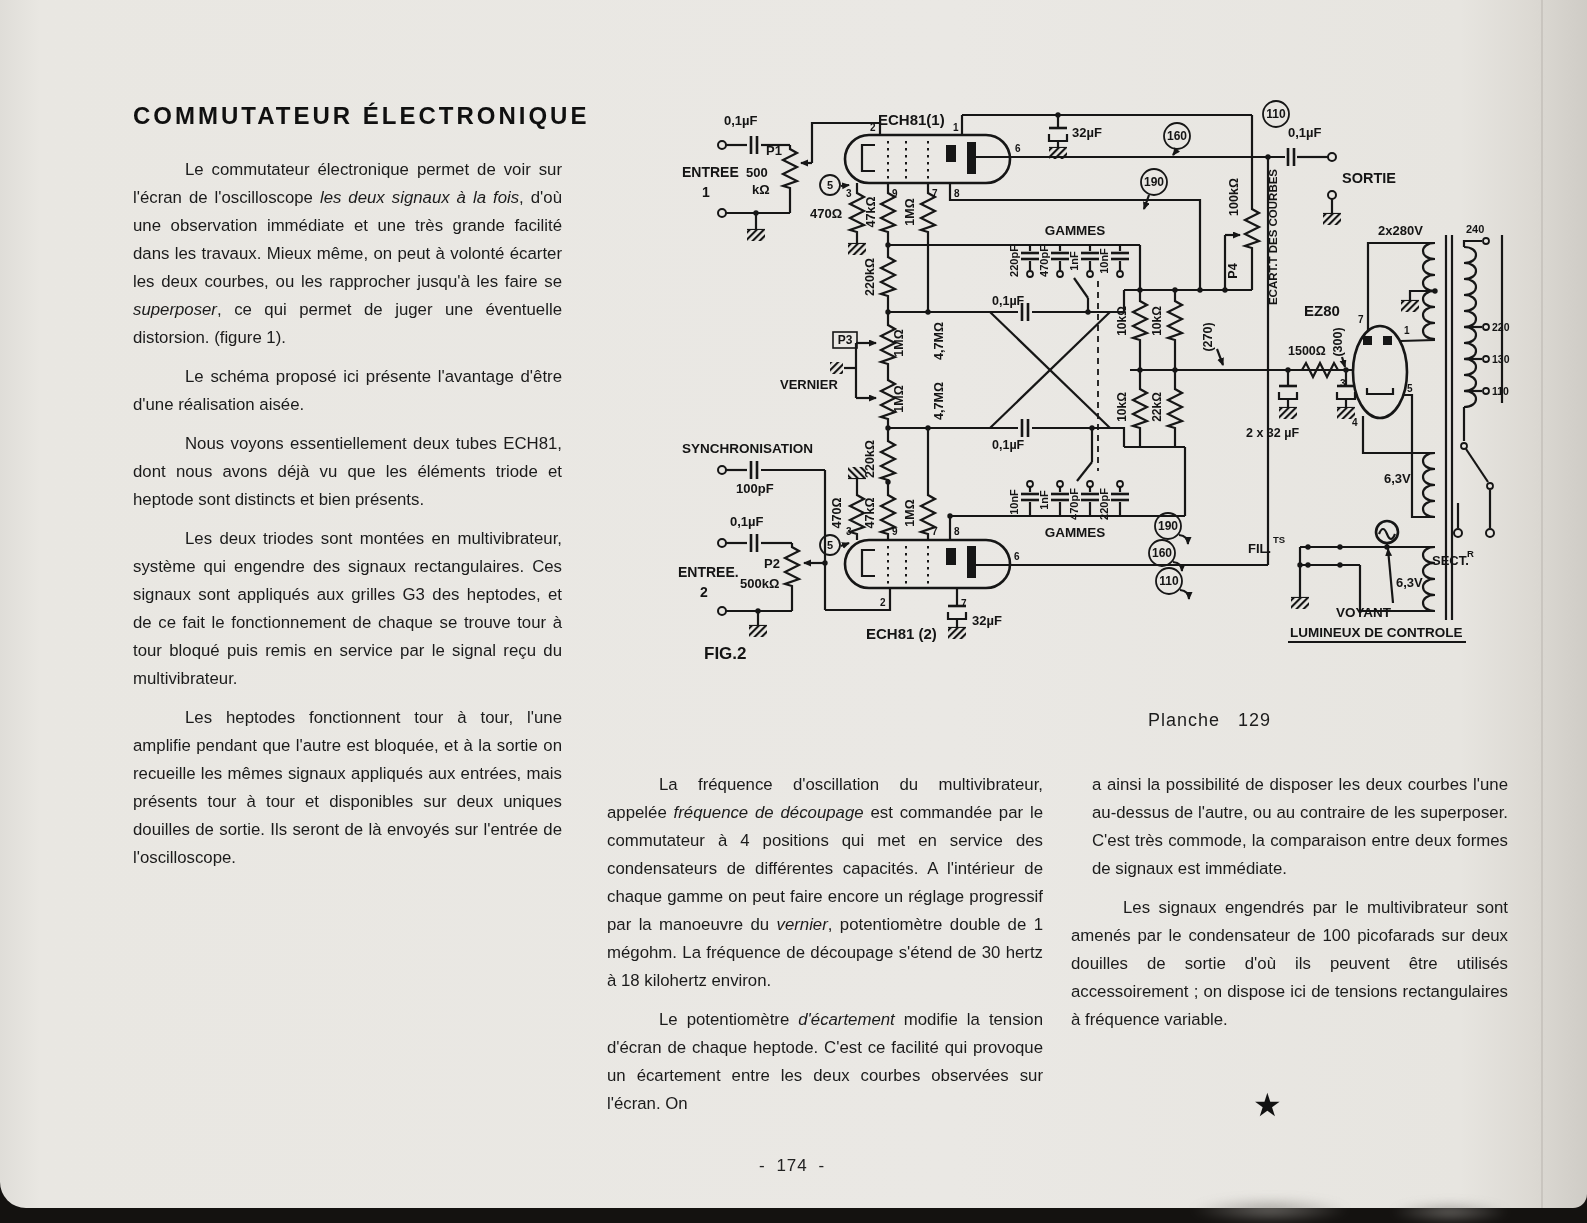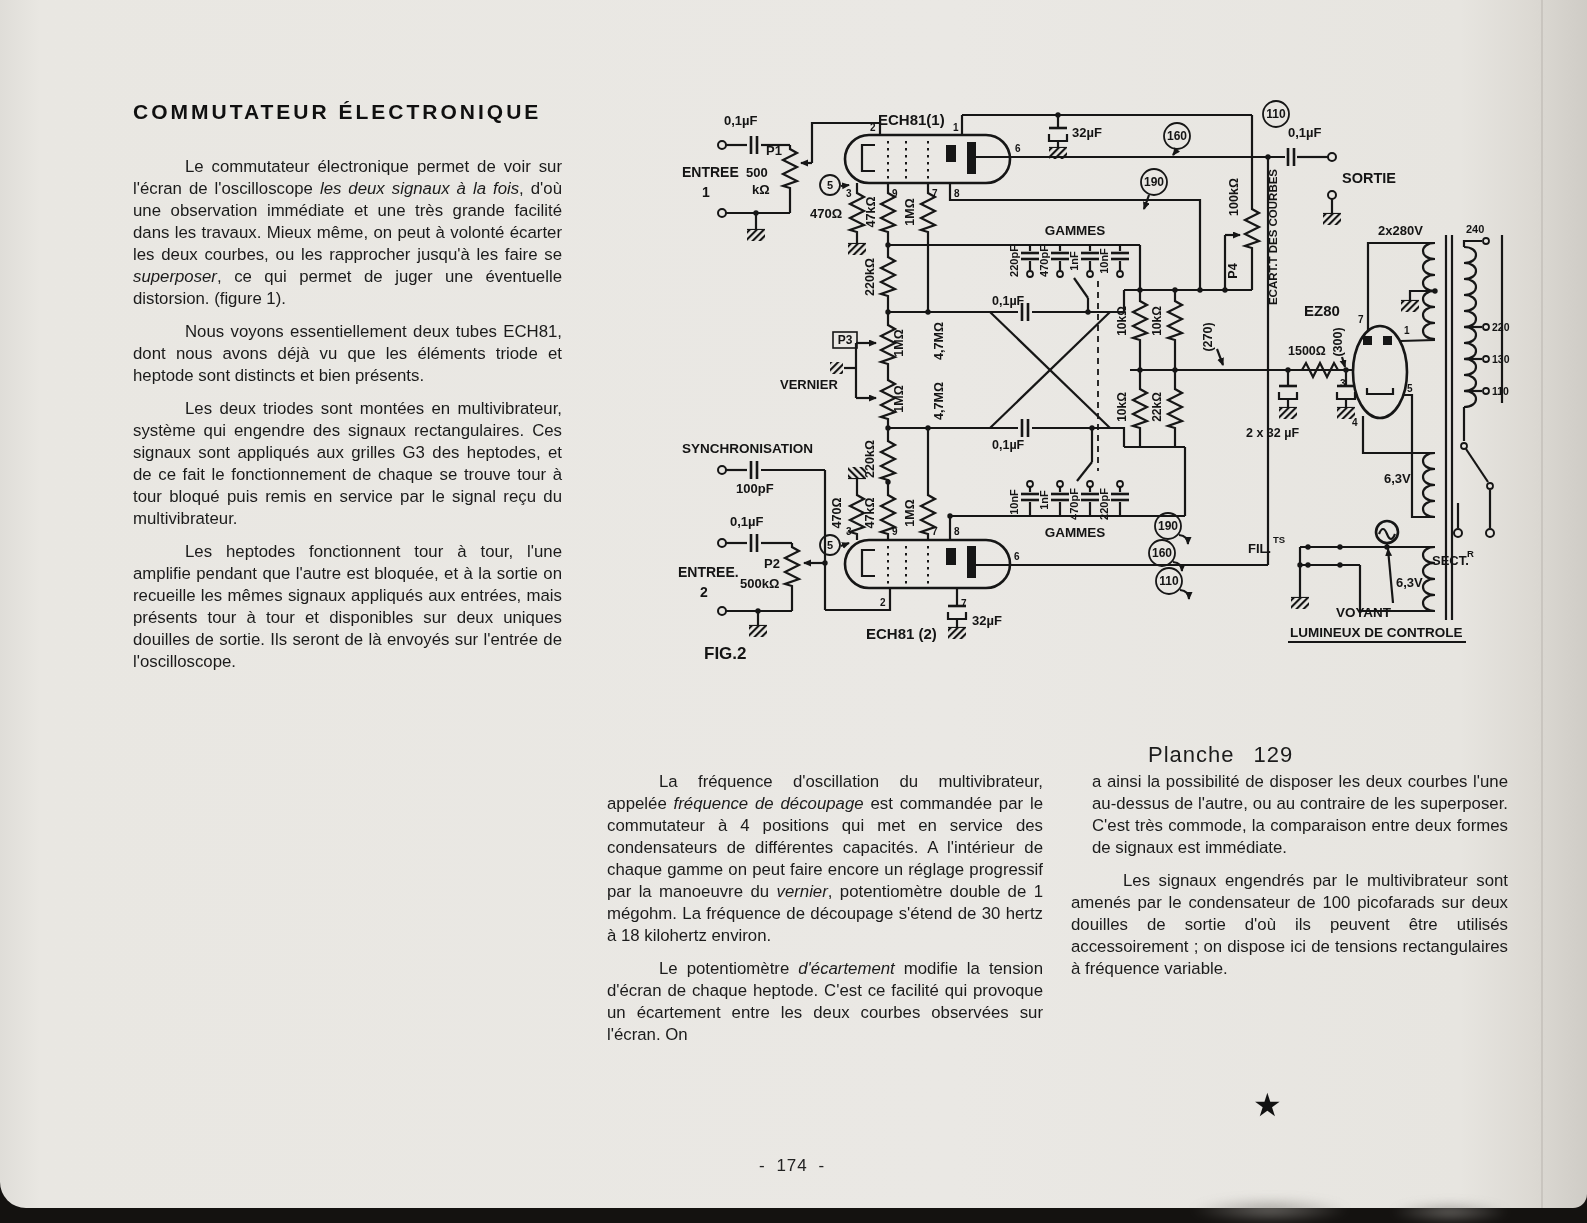--- a/index.html
+++ b/index.html
@@ -12,49 +12,50 @@
     position:absolute;left:0;top:0;width:1587px;height:1208px;
     background:linear-gradient(90deg,#dfddd8 0,#e9e7e2 2.5%,#eae8e4 60%,#e7e5e0 92%,#dcd9d3 96.5%,#cfccc6 100%);
     border-radius:0 0 14px 26px;
   }
   .edge-line{position:absolute;top:0;left:1541px;width:2px;height:1208px;background:#c4c1ba;opacity:.8;}
   .smudge{position:absolute;background:radial-gradient(closest-side,#8d8a86,transparent);filter:blur(5px);opacity:.7;}
   .sm1{left:1190px;bottom:0;width:160px;height:26px;}
   .sm2{left:1390px;bottom:0;width:120px;height:22px;}
   .title{
     position:absolute;left:133px;top:86px;width:470px;
-    font-size:21px;font-weight:800;letter-spacing:3px;color:#101010;
+    font-size:24px;font-weight:800;letter-spacing:3px;color:#101010;
   }
-  .col{position:absolute;text-align:justify;color:#1b1b1b;font-size:16.8px;line-height:22px;}
+  .col{position:absolute;text-align:justify;color:#1b1b1b;font-size:16.8px;line-height:28px;}
   .col p{margin:0 0 11px 0;text-indent:52px;}
   .col p.noindent{text-indent:0;margin-left:21px;}
   .col-left{left:133px;top:156px;width:429px;}
   .col-mid{left:607px;top:771px;width:436px;}
   .col-right{left:1071px;top:771px;width:437px;}
-  .planche{position:absolute;left:1148px;top:742px;font-size:22px;color:#1c1c1c;letter-spacing:1px;word-spacing:12px;}
+  .planche{position:absolute;left:1148px;top:710px;font-size:18px;color:#1c1c1c;letter-spacing:1px;word-spacing:12px;}
   .star{position:absolute;left:1253px;top:1086px;font-size:32px;color:#111;}
   .pagenum{position:absolute;left:743px;top:1156px;font-size:17px;color:#222;letter-spacing:1px;word-spacing:5px;margin-left:16px;}
   svg#schematic{position:absolute;left:640px;top:85px;}
   svg .w{stroke:#161616;stroke-width:2.2;fill:none;}
   svg .wb{stroke:#161616;stroke-width:2.6;fill:none;}
   svg .wd{stroke:#161616;stroke-width:2;fill:none;stroke-dasharray:2.5 4.5;}
   svg .wg{stroke:#161616;stroke-width:1.8;fill:none;stroke-dasharray:6 5;}
   svg .fl{fill:#161616;stroke:none;}
   svg .box{stroke:#161616;stroke-width:1.6;fill:none;}
   svg .hrect{fill:url(#ht);stroke:none;}
 </style>
 </head>
 <body>
 
 <div class="page">
 
   <h1 class="title">COMMUTATEUR ÉLECTRONIQUE</h1>
 
   <div class="col col-left" id="col-left">
       <p><span>Le commutateur électronique permet de voir sur l'écran de l'oscilloscope </span><i>les deux signaux à la fois</i><span>, d'où une observation immédiate et une très grande facilité dans les travaux. Mieux même, on peut à volonté écarter les deux courbes, ou les rapprocher jusqu'à les faire se </span><i>superposer</i><span>, ce qui permet de juger une éventuelle distorsion. (figure 1).</span></p>
+      <p><span>Le schéma proposé ici présente l'avantage d'être d'une réalisation aisée.</span></p>
       <p><span>Nous voyons essentiellement deux tubes ECH81, dont nous avons déjà vu que les éléments triode et heptode sont distincts et bien présents.</span></p>
       <p><span>Les deux triodes sont montées en multivibrateur, système qui engendre des signaux rectangulaires. Ces signaux sont appliqués aux grilles G3 des heptodes, et de ce fait le fonctionnement de chaque se trouve tour à tour bloqué puis remis en service par le signal reçu du multivibrateur.</span></p>
       <p><span>Les heptodes fonctionnent tour à tour, l'une amplifie pendant que l'autre est bloquée, et à la sortie on recueille les mêmes signaux appliqués aux entrées, mais présents tour à tour et disponibles sur deux uniques douilles de sortie. Ils seront de là envoyés sur l'entrée de l'oscilloscope.</span></p>
     </div>
   <div class="col col-mid" id="col-mid">
       <p><span>La fréquence d'oscillation du multivibrateur, appelée </span><i>fréquence de découpage</i><span> est commandée par le commutateur à 4 positions qui met en service des condensateurs de différentes capacités. A l'intérieur de chaque gamme on peut faire encore un réglage progressif par la manoeuvre du </span><i>vernier</i><span>, potentiomètre double de 1 mégohm. La fréquence de découpage s'étend de 30 hertz à 18 kilohertz environ.</span></p>
       <p><span>Le potentiomètre </span><i>d'écartement</i><span> modifie la tension d'écran de chaque heptode. C'est ce facilité qui provoque un écartement entre les deux courbes observées sur l'écran. On</span></p>
     </div>
   <div class="col col-right" id="col-right">
       <p class="noindent"><span>a ainsi la possibilité de disposer les deux courbes l'une au-dessus de l'autre, ou au contraire de les superposer. C'est très commode, la comparaison entre deux formes de signaux est immédiate.</span></p>

